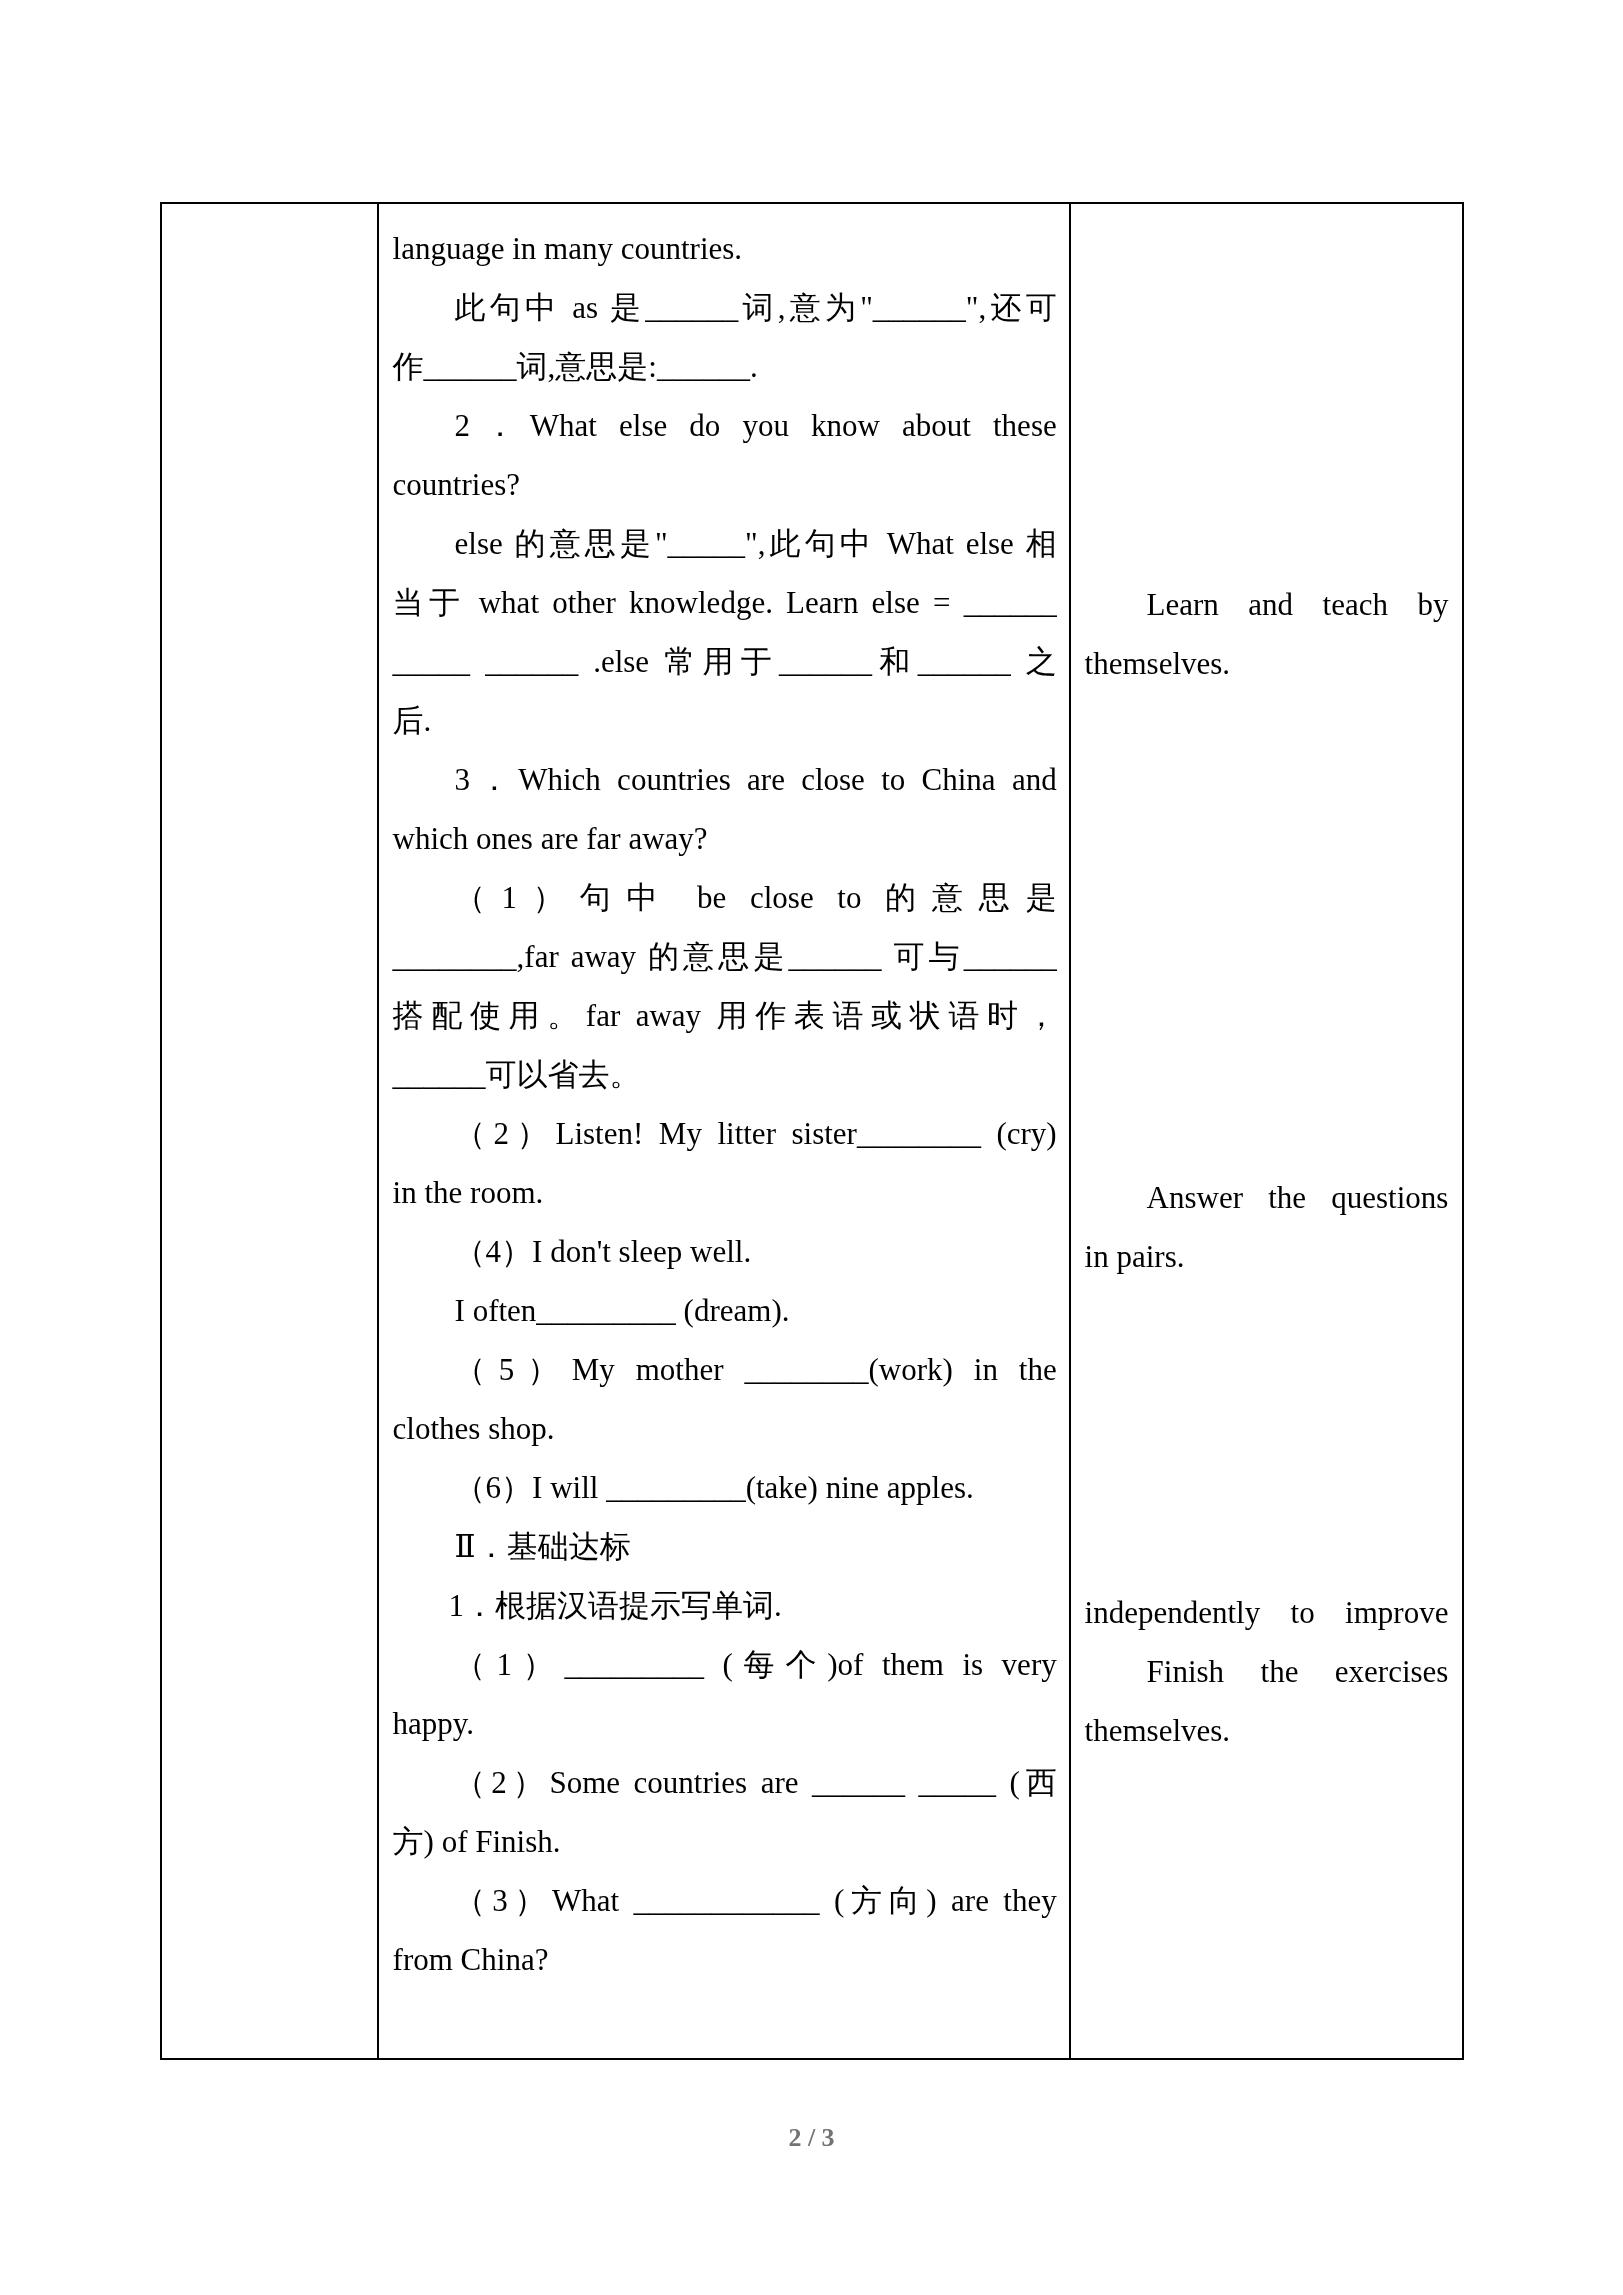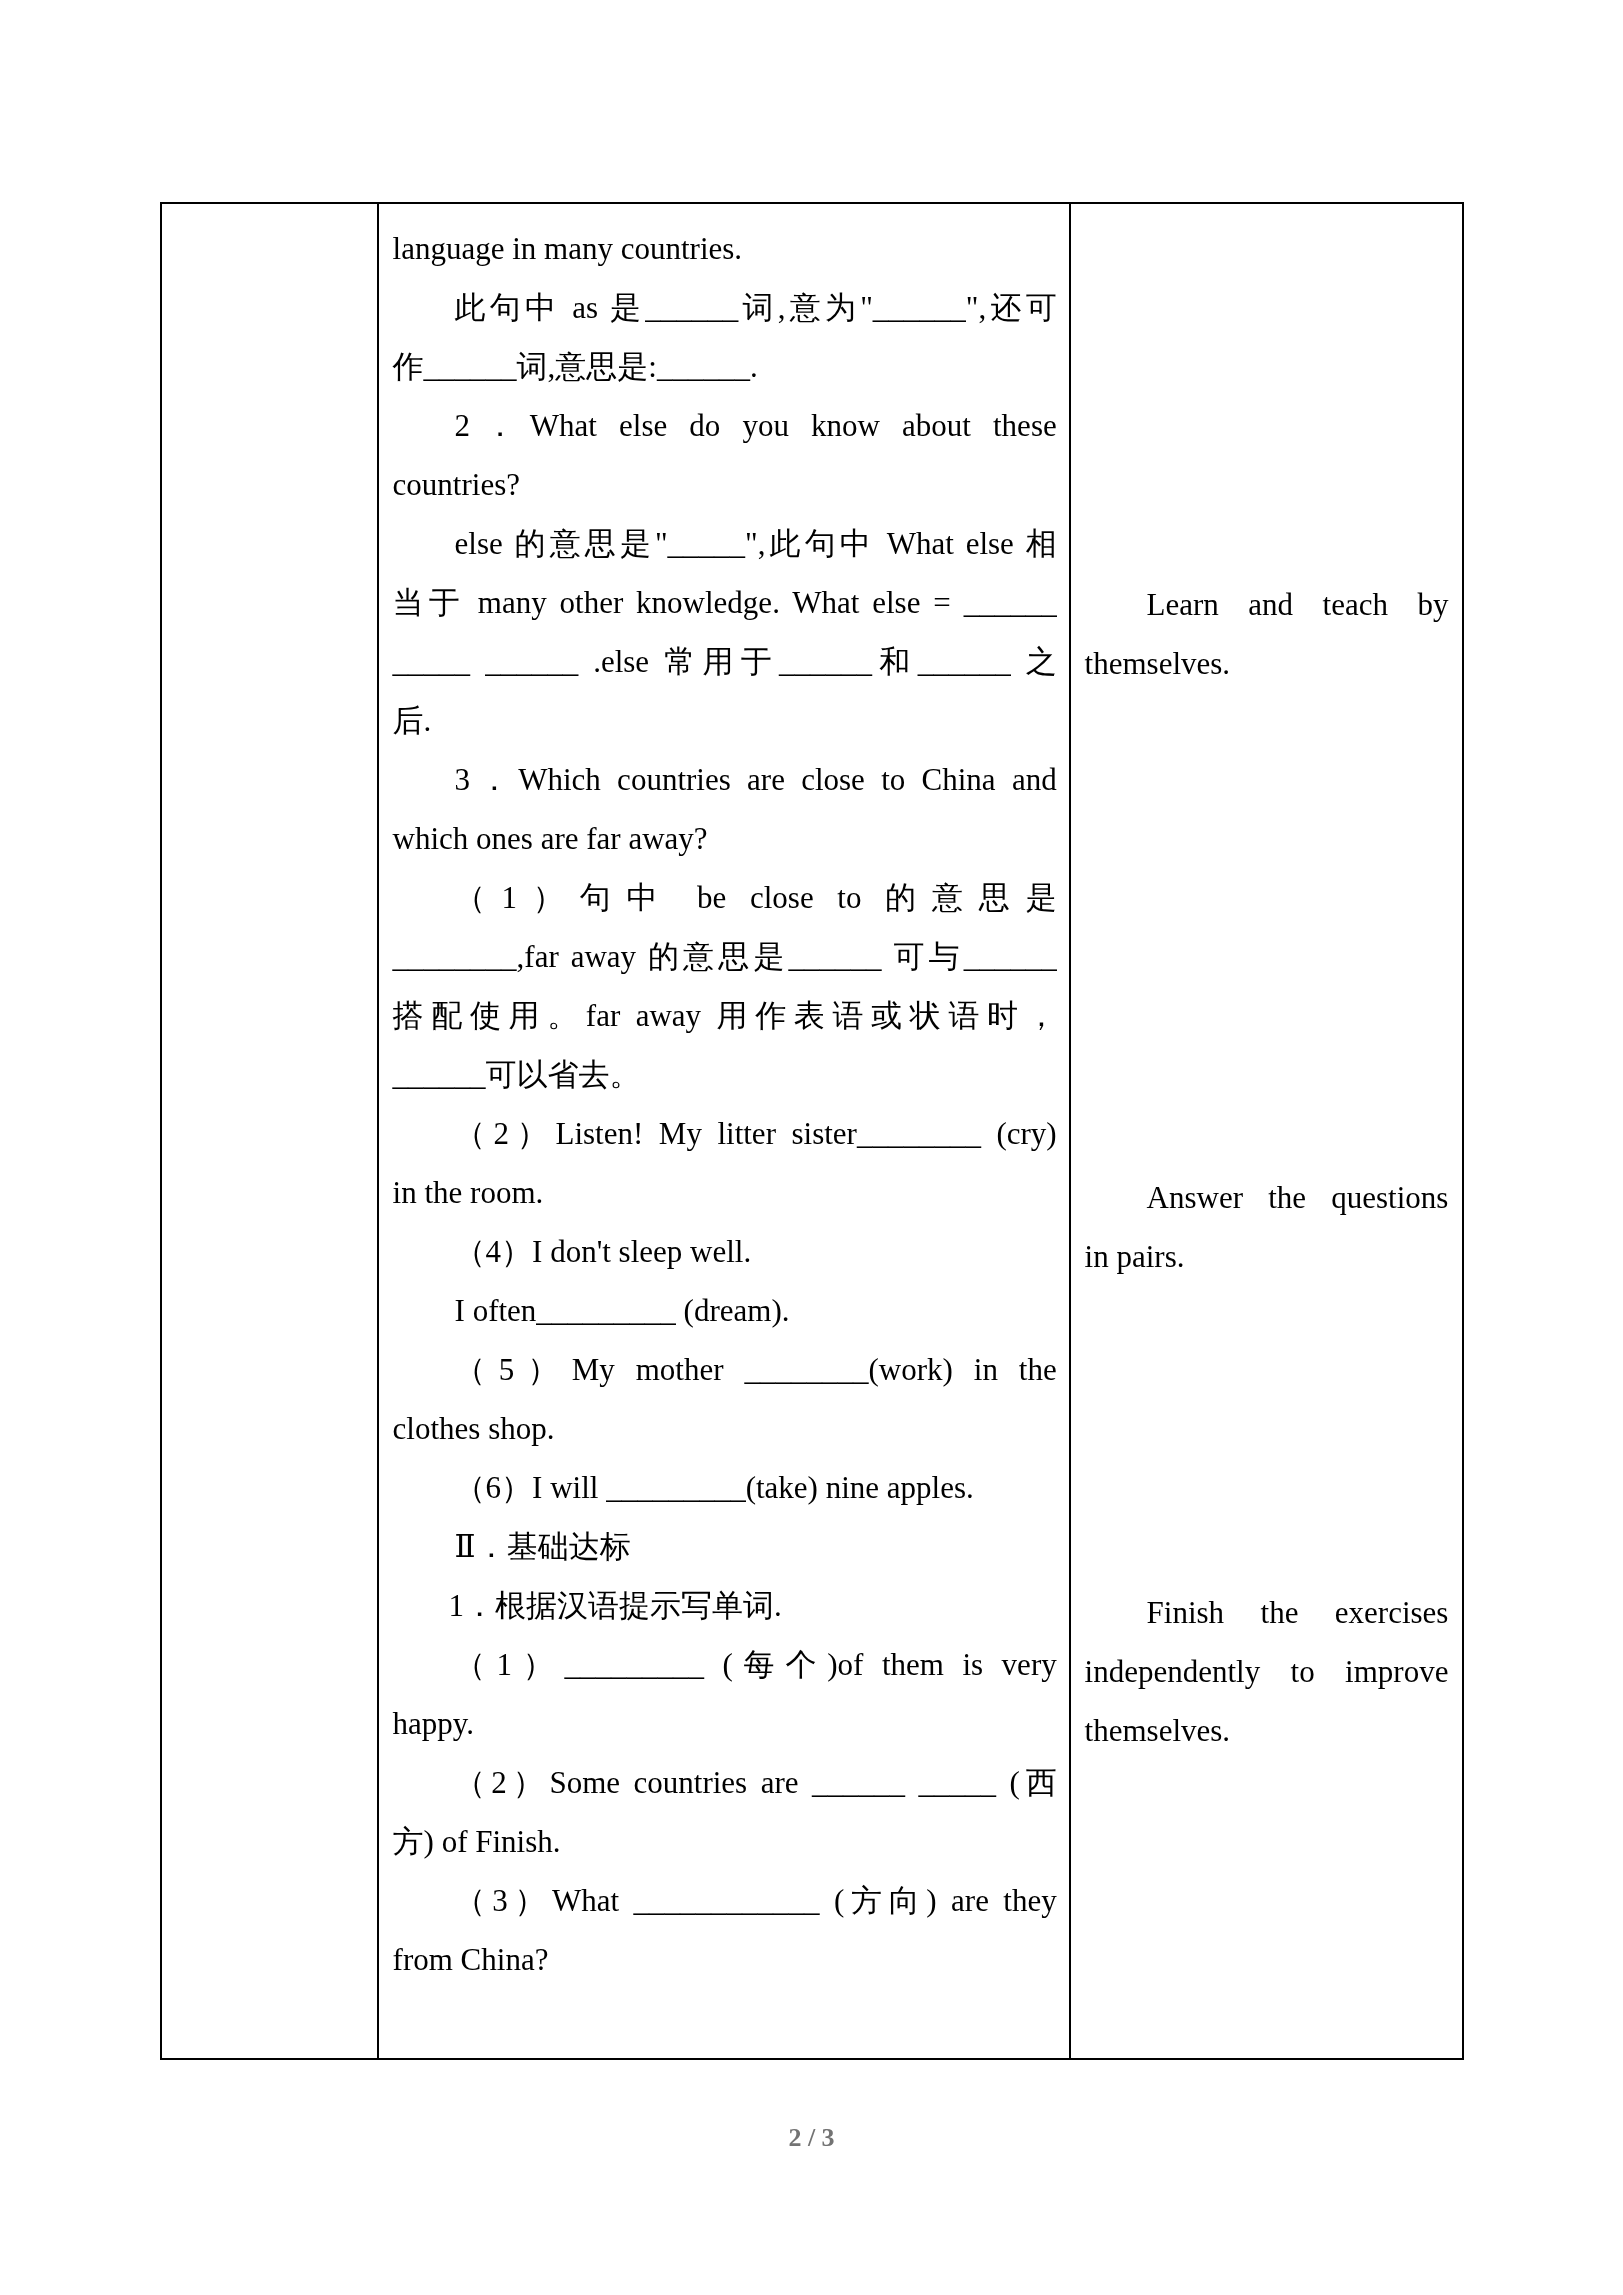--- a/index.html
+++ b/index.html
@@ -81,21 +81,21 @@
 <div class="page">
   <div class="tbl">
     <div class="cell cell-left"></div>
     <div class="cell cell-mid" id="mid-cell">
         <div class="ln">language in many countries.</div>
         <div class="ln j" style="padding-left: 2em;">此句中 as 是______词,意为"______",还可</div>
         <div class="ln">作______词,意思是:______.</div>
         <div class="ln j" style="padding-left: 2em;">2．What else do you know about these</div>
         <div class="ln">countries?</div>
         <div class="ln j" style="padding-left: 2em;">else 的意思是"_____",此句中 What else 相</div>
-        <div class="ln j">当于 many other knowledge. What else = ______</div>
+        <div class="ln j">当于 what other knowledge. Learn else = ______</div>
         <div class="ln j">_____ ______ .else 常用于______和______ 之</div>
         <div class="ln">后.</div>
         <div class="ln j" style="padding-left: 2em;">3．Which countries are close to China and</div>
         <div class="ln">which ones are far away?</div>
         <div class="ln j" style="padding-left: 2em;">（1）句中 be close to 的意思是</div>
         <div class="ln j">________,far away 的意思是______ 可与______</div>
         <div class="ln j">搭配使用。far away 用作表语或状语时，</div>
         <div class="ln">______可以省去。</div>
         <div class="ln j" style="padding-left: 2em;">（2）Listen! My litter sister________ (cry)</div>
         <div class="ln">in the room.</div>
@@ -116,21 +116,21 @@
     <div class="cell cell-right" id="right-cell">
         <div class="rblock" style="top: 371px;">
           <div class="ln j" style="padding-left: 2em;">Learn and teach by</div>
           <div class="ln">themselves.</div>
         </div>
         <div class="rblock" style="top: 964px;">
           <div class="ln j" style="padding-left: 2em;">Answer the questions</div>
           <div class="ln">in pairs.</div>
         </div>
         <div class="rblock" style="top: 1379px;">
+          <div class="ln j">independently to improve</div>
           <div class="ln j" style="padding-left: 2em;">Finish the exercises</div>
-          <div class="ln j">independently to improve</div>
           <div class="ln">themselves.</div>
         </div>
       </div>
   </div>
   <div class="footer">2 / 3</div>
 </div>
 
 
 </body></html>

